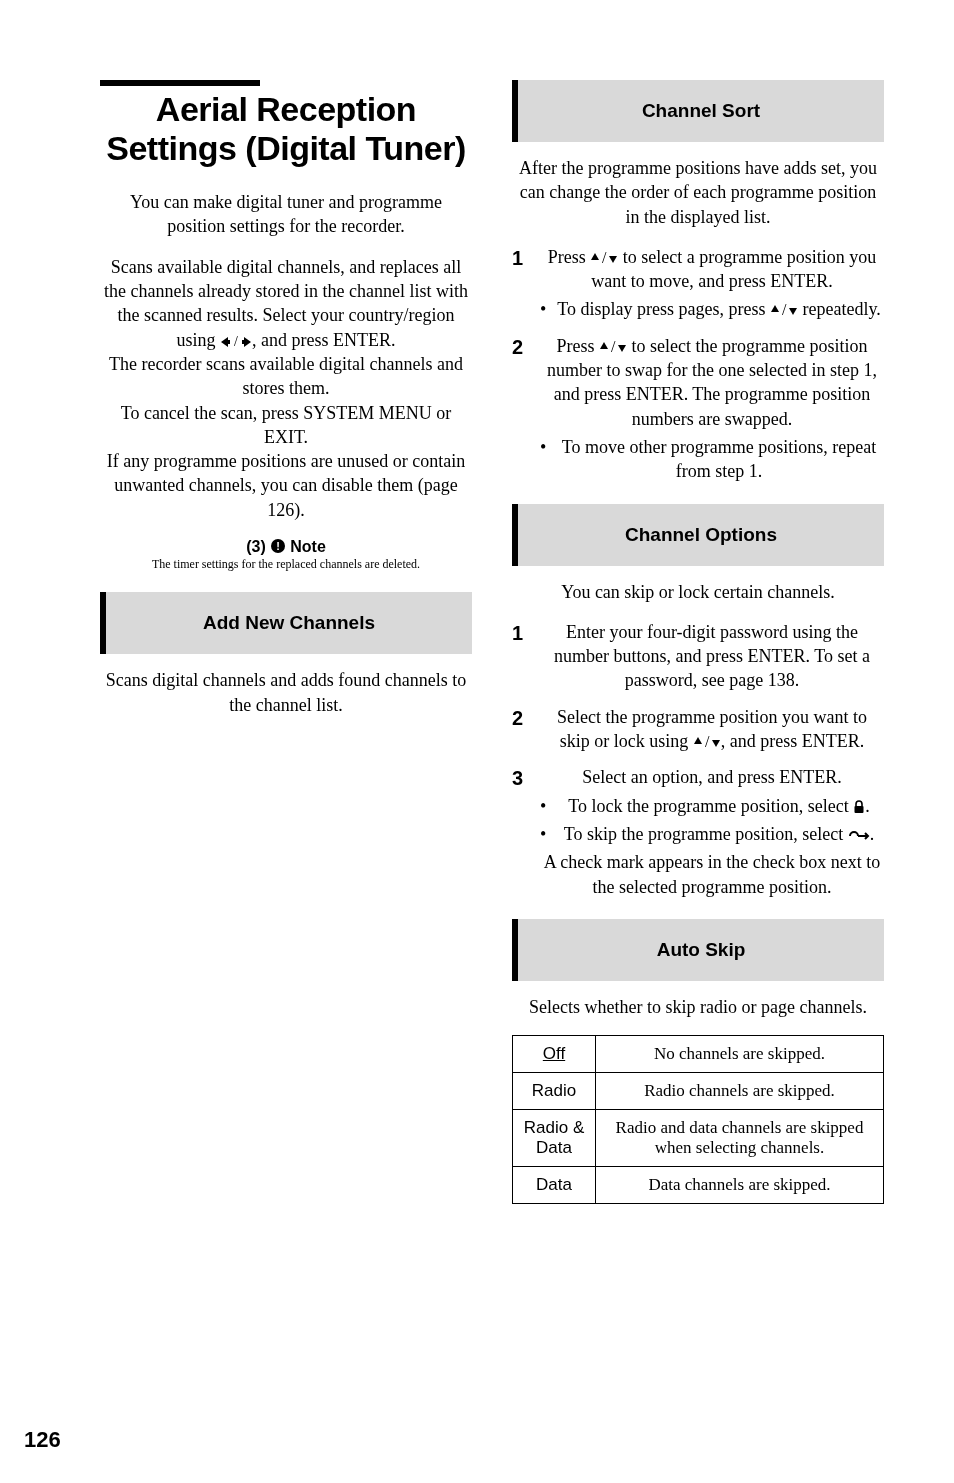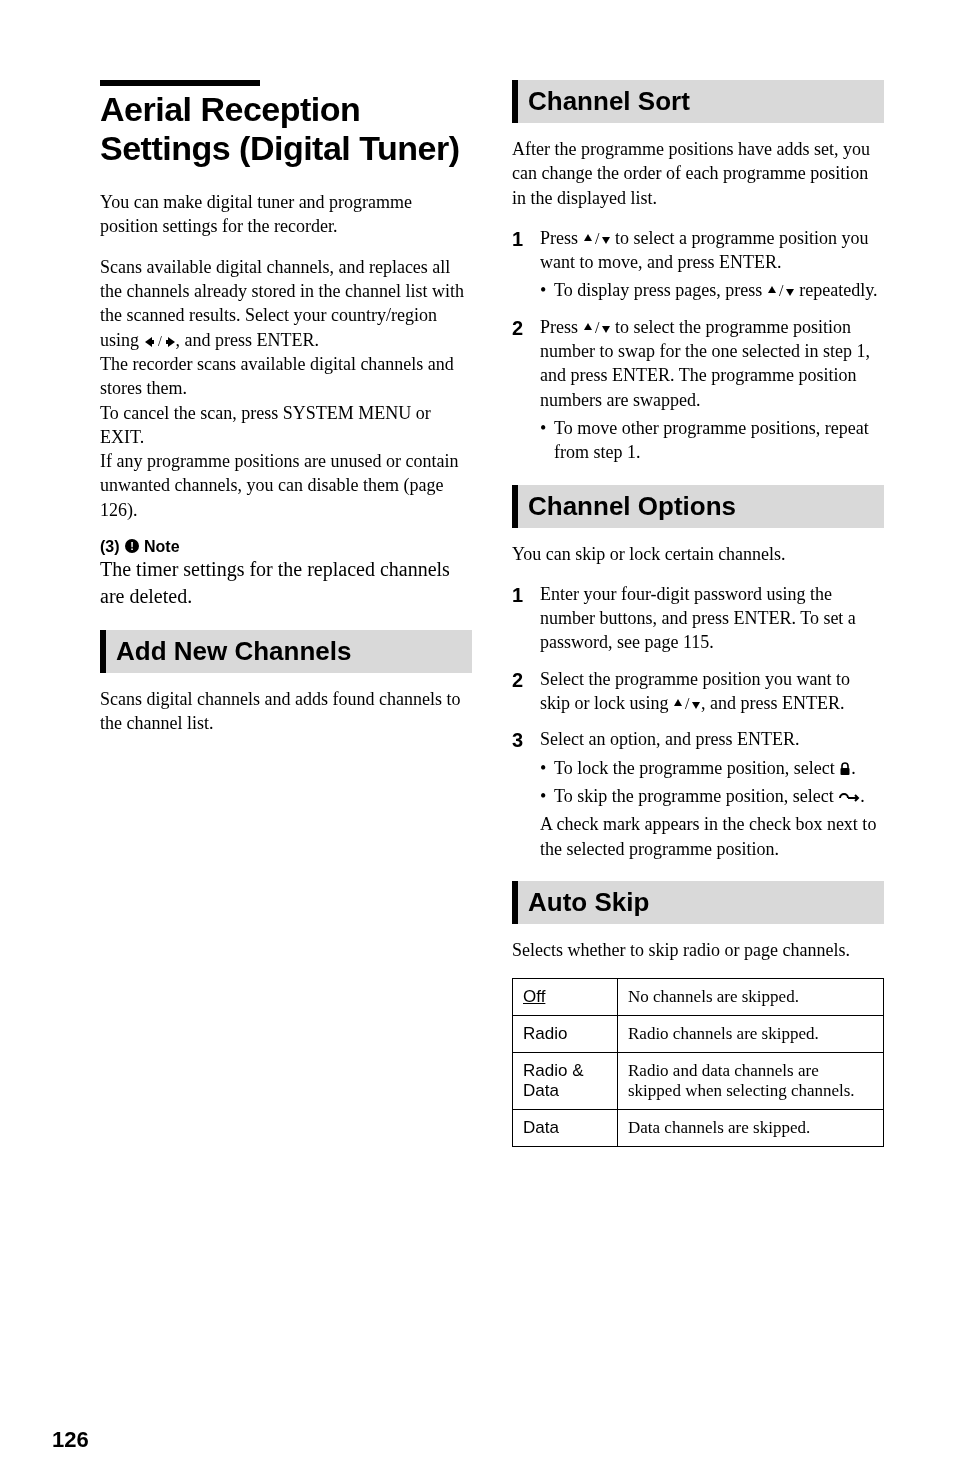--- a/index.html
+++ b/index.html
@@ -6,20 +6,21 @@
   html, body { width: 954px; height: 1483px; background: #fff; }
   body {
     font-family: "Times New Roman", Times, serif;
     color: #000;
     position: relative;
     padding: 80px 70px 40px 100px;
   }
   .columns {
     display: flex;
     gap: 40px;
+    text-align: center;
   }
   .col { flex: 1; }
   .thick-rule {
     border-top: 6px solid #000;
     width: 160px;
     margin-bottom: 4px;
   }
   h1.title {
     font-family: Arial, Helvetica, sans-serif;
     font-weight: 900;
@@ -29,43 +30,43 @@
     letter-spacing: -0.5px;
   }
   p.body {
     font-size: 18px;
     line-height: 1.35;
     margin-bottom: 16px;
   }
   .section-bar {
     background: #d9d9d9;
     border-left: 6px solid #000;
-    padding: 6px 10px;
-    font-family: Arial, Helvetica, sans-serif;
-    font-weight: 900;
-    font-size: 26px;
+    padding: 20px 10px;
+    font-family: Arial, Helvetica, sans-serif;
+    font-weight: 900;
+    font-size: 19px;
     margin: 20px 0 14px 0;
   }
   .note-head {
     font-family: Arial, Helvetica, sans-serif;
     font-weight: bold;
     font-size: 16px;
     margin-top: 10px;
   }
   .note-head::before {
     content: "\0028\0033\0029";
     font-family: Arial;
   }
   .note-icon {
     display:inline-block;
     vertical-align:middle;
     margin-right:4px;
   }
   .note-text {
-    font-size: 20px;
+    font-size: 12px;
     line-height: 1.35;
   }
   ol.steps {
     list-style: none;
     counter-reset: step;
     margin-top: 4px;
   }
   ol.steps > li {
     counter-increment: step;
     position: relative;
@@ -105,27 +106,27 @@
     margin-top: 10px;
     font-size: 17px;
   }
   table.opts td {
     border: 1px solid #000;
     padding: 8px 10px;
     vertical-align: top;
   }
   table.opts td.k {
     font-family: Arial, Helvetica, sans-serif;
-    width: 105px;
+    width: 83px;
   }
   .underline { text-decoration: underline; }
   .page-num {
     position: absolute;
     bottom: 30px;
-    left: 52px;
+    left: 24px;
     font-family: Arial, Helvetica, sans-serif;
     font-weight: 900;
     font-size: 22px;
   }
   .arrow { font-family: Arial, sans-serif; }
   svg.glyph { vertical-align: -2px; }
 </style>
 </head>
 <body>
 
@@ -203,21 +204,21 @@
         <ul class="sub">
           <li>To move other programme positions, repeat from step 1.</li>
         </ul>
       </li>
     </ol>
 
     <div class="section-bar">Channel Options</div>
     <p class="body">You can skip or lock certain channels.</p>
 
     <ol class="steps">
-      <li>Enter your four-digit password using the number buttons, and press ENTER. To set a password, see page 115.</li>
+      <li>Enter your four-digit password using the number buttons, and press ENTER. To set a password, see page 138.</li>
       <li>
         <span>Select the programme position you want to skip or lock using </span><span class="arrow"><svg class="glyph" width="28" height="14">
               <path d="M5 2 L9 9 L1 9 Z" fill="#000"></path>
               <text x="12" y="12" font-size="16" font-family="Times">/</text>
               <path d="M23 12 L19 5 L27 5 Z" fill="#000"></path>
             </svg></span><span>, and press ENTER.</span>
       </li>
       <li>
         <span>Select an option, and press ENTER.</span>
         <ul class="sub">

